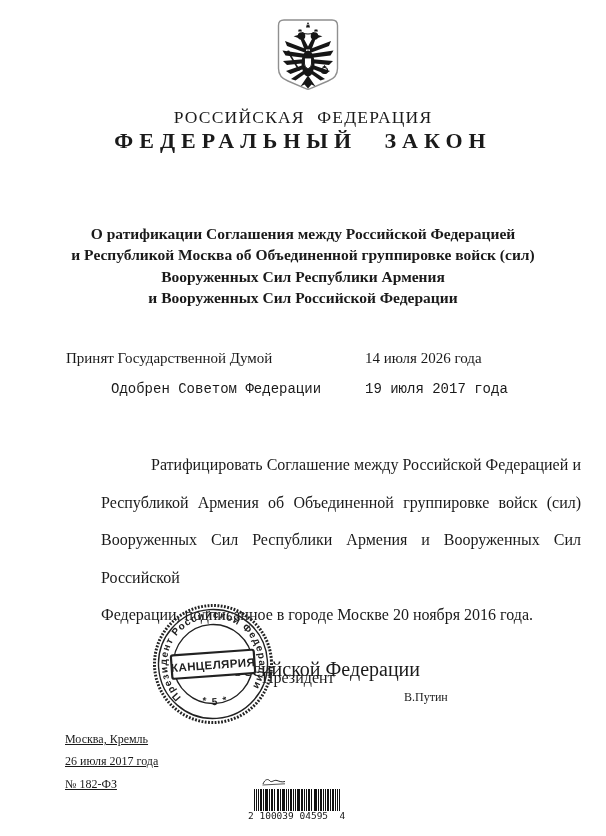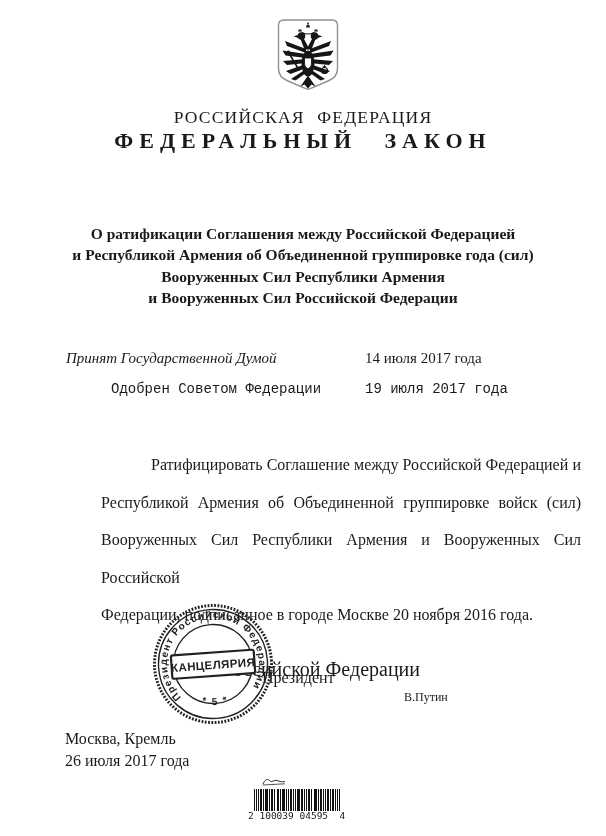--- a/index.html
+++ b/index.html
@@ -20,41 +20,41 @@
 
   
   .country{top:107px;font-size:17.5px;letter-spacing:1.2px;word-spacing:7px;}
   .lawtype{top:128px;font-size:22px;font-weight:bold;letter-spacing:6px;word-spacing:16px;}
 
   
   .law-title{top:223px;font-size:15.5px;font-weight:bold;line-height:21.3px;}
   .law-title div{white-space:nowrap;}
 
   
-  .adopt-label-1{left:66px;top:350px;font-size:15px;font-style:italic;}
+  .adopt-label-1{left:66px;top:350px;font-size:15px;}
   .adopt-date-1{left:365px;top:350px;font-size:15px;}
   .adopt-label-2{left:64px;top:381px;font-size:14px;font-family:"Liberation Mono", monospace;margin-left:47px;}
   .adopt-date-2{left:365px;top:381px;font-size:14px;font-family:"Liberation Mono", monospace;}
 
   
   .body-par{left:65px;top:446px;width:480px;font-size:16px;line-height:37.5px;margin-left:36px;}
   .body-line{text-align:justify;text-align-last:justify;white-space:normal;}
   .body-line.first{text-indent:50px;}
   .body-line.last{text-align-last:left;}
 
   
   .sig1{left:262px;top:669px;font-size:16px;}
   .sig2{left:222px;top:658px;font-size:20px;}
   .signame{left:404px;top:690px;font-size:12px;}
 
   
   .stamp{left:150px;top:601px;width:126px;height:126px;transform:rotate(-4deg);z-index:5;}
 
   
-  .footer{left:65px;top:728px;font-size:16px;line-height:22.4px;}
+  .footer{left:65px;top:728px;font-size:12px;line-height:22.4px;text-decoration:underline;}
 
   
   .squiggle{left:261px;top:777px;}
   .bars{left:254px;top:789px;}
   .digits{left:248px;top:810px;width:100px;font-family:"DejaVu Sans Mono", monospace;
           font-size:9.5px;white-space:pre;letter-spacing:0px;}
 </style>
 </head>
 <body>
 
@@ -104,27 +104,27 @@
     </g>
 
     <path d="M27.5,39.5 h7 v6 q0,3.2 -3.5,4.8 q-3.5,-1.6 -3.5,-4.8 Z" fill="#ffffff" stroke="#161616" stroke-width="0.9"></path>
   </svg>
 
   <div class="abs centered country">РОССИЙСКАЯ ФЕДЕРАЦИЯ</div>
   <div class="abs centered lawtype">ФЕДЕРАЛЬНЫЙ ЗАКОН</div>
 
   <div class="abs centered law-title">
     <div>О ратификации Соглашения между Российской Федерацией</div>
-    <div>и Республикой Армения об Объединенной группировке года (сил)</div>
+    <div>и Республикой Москва об Объединенной группировке войск (сил)</div>
     <div>Вооруженных Сил Республики Армения</div>
     <div>и Вооруженных Сил Российской Федерации</div>
   </div>
 
   <div class="abs adopt-label-1">Принят Государственной Думой</div>
-  <div class="abs adopt-date-1">14 июля 2017 года</div>
+  <div class="abs adopt-date-1">14 июля 2026 года</div>
   <div class="abs adopt-label-2">Одобрен Советом Федерации</div>
   <div class="abs adopt-date-2">19 июля 2017 года</div>
 
   <div class="abs body-par">
     <div class="body-line first">Ратифицировать Соглашение между Российской Федерацией и</div>
     <div class="body-line">Республикой Армения об Объединенной группировке войск (сил)</div>
     <div class="body-line">Вооруженных Сил Республики Армения и Вооруженных Сил Российской</div>
     <div class="body-line last">Федерации, подписанное в городе Москве 20 ноября 2016 года.</div>
   </div>
 
@@ -146,20 +146,21 @@
     <text font-family="Liberation Sans, sans-serif" font-size="10" font-weight="bold" fill="#222222" letter-spacing="2" text-anchor="middle">
       <textPath href="#bottom-arc" startOffset="50%">* 5 *</textPath>
     </text>
     <rect x="21.5" y="51.5" width="83" height="23.5" rx="2" fill="#ffffff" stroke="#222222" stroke-width="2.2"></rect>
     <text x="63" y="68" font-family="Liberation Sans, sans-serif" font-size="11.5" font-weight="bold" fill="#222222" text-anchor="middle" letter-spacing="0.4">КАНЦЕЛЯРИЯ</text>
   </svg>
 
   <div class="abs footer">
     <div>Москва, Кремль</div>
     <div>26 июля 2017 года</div>
+    <div>№ 182-ФЗ</div>
   </div>
 
   <svg class="abs squiggle" width="26" height="10" viewBox="0 0 26 10" xmlns="http://www.w3.org/2000/svg">
     <path d="M2,7 C4,2 7,1.5 9,4 C10.5,6 13,2.5 16,3.5 C18.5,4.3 21,5.5 24,4.5" fill="none" stroke="#2a2a2a" stroke-width="1"></path>
     <path d="M1.5,8 L24,6.8" fill="none" stroke="#2a2a2a" stroke-width="0.8"></path>
   </svg>
 
   <svg class="abs bars" width="86" height="22" viewBox="0 0 86 22" xmlns="http://www.w3.org/2000/svg">
     <g fill="#111111">
       <rect x="0" width="1" height="22"></rect>

